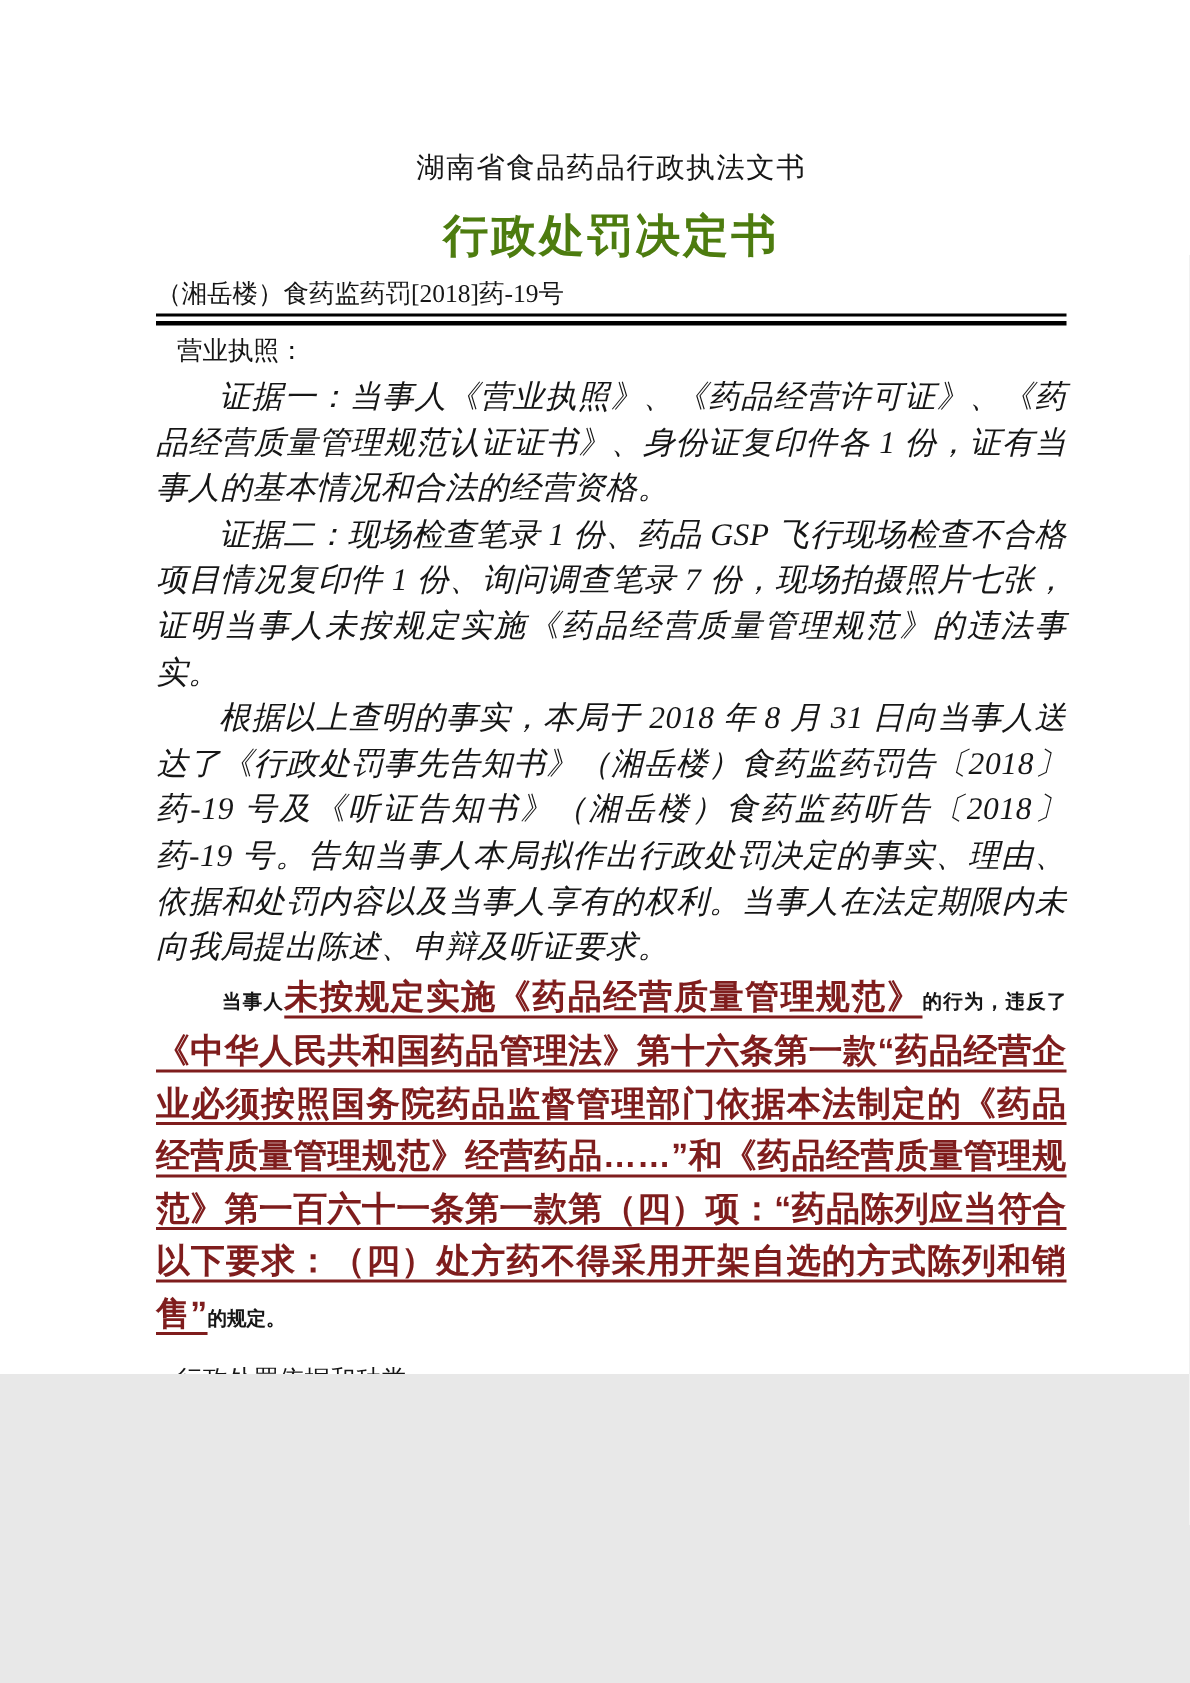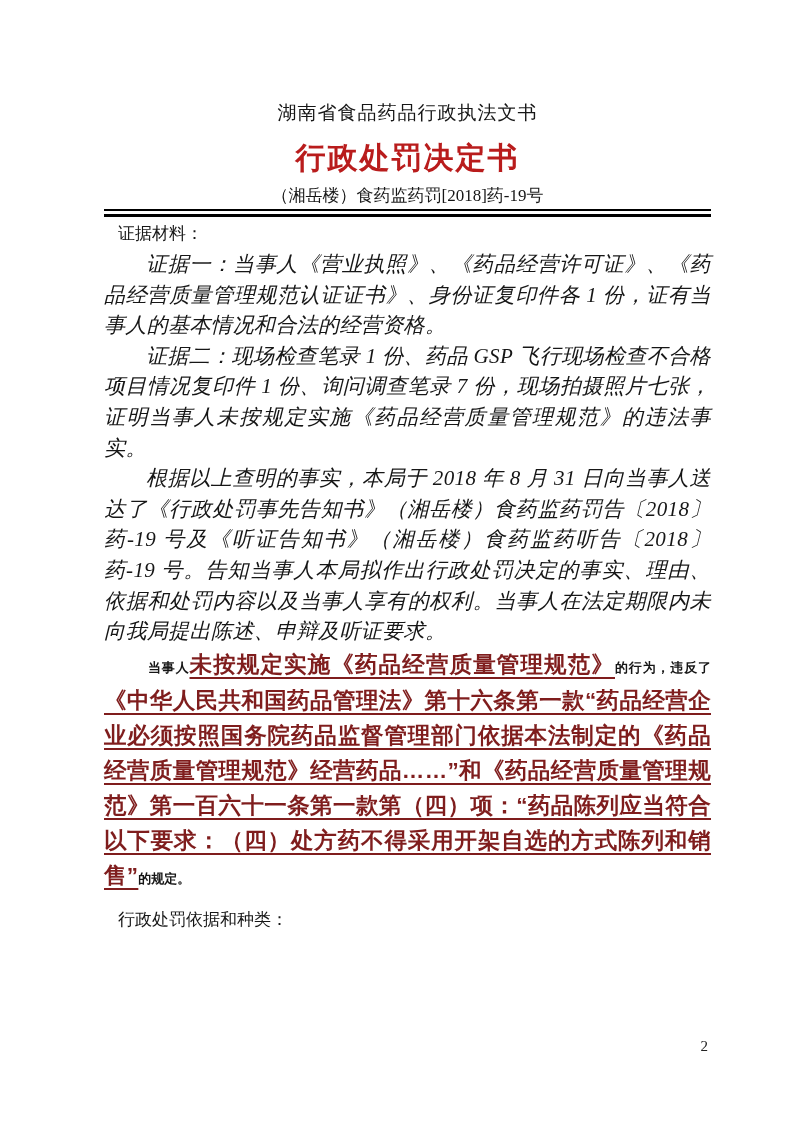--- a/index.html
+++ b/index.html
@@ -3,21 +3,21 @@
 <meta charset="utf-8">
 <style>
   html, body {
     margin: 0;
     padding: 0;
     background: #e8e8e8;
   }
   .page {
     position: relative;
     width: 793px;
-    height: 1122px;
+    height: 916px;
     margin: 0 auto;
     background: #ffffff;
     color: #161616;
     font-family: "Liberation Serif", "DejaVu Serif", serif;
     overflow: hidden;
   }
   .content {
     margin: 0 82px 0 104px; 
   }
   .doc-series {
@@ -27,25 +27,25 @@
     line-height: 26px;
     letter-spacing: 1px;
   }
   .doc-title {
     margin: 10px 0 0 0;
     text-align: center;
     font-size: 30px;
     font-weight: 700;
     line-height: 44px;
     letter-spacing: 2px;
-    color: #b91c1c;
+    color: #4d7c0f;
   }
   .doc-number {
     margin-top: 5px;
-    text-align: center;
+    text-align: left;
     font-size: 17px;
     line-height: 22px;
   }
   .header-rule {
     margin-top: 2px;
     height: 3px;
     border-top: 2px solid #000;
     border-bottom: 3px solid #000;
   }
   .small-label {
@@ -106,21 +106,21 @@
   <div class="content">
 
     <div class="doc-series">湖南省食品药品行政执法文书</div>
 
     <h1 class="doc-title">行政处罚决定书</h1>
 
     <div class="doc-number">（湘岳楼）食药监药罚[2018]药-19号</div>
 
     <div class="header-rule"></div>
 
-    <div class="small-label">证据材料：</div>
+    <div class="small-label">营业执照：</div>
 
     <p class="body-p first">证据一：当事人《营业执照》、《药品经营许可证》、《药品经营质量管理规范认证证书》、身份证复印件各 1 份，证有当事人的基本情况和合法的经营资格。</p>
 
     <p class="body-p">证据二：现场检查笔录 1 份、药品 GSP 飞行现场检查不合格项目情况复印件 1 份、询问调查笔录 7 份，现场拍摄照片七张，证明当事人未按规定实施《药品经营质量管理规范》的违法事实。</p>
 
 
 
     <p class="body-p">根据以上查明的事实，本局于 2018 年 8 月 31 日向当事人送达了《行政处罚事先告知书》（湘岳楼）食药监药罚告〔2018〕药-19 号及《听证告知书》（湘岳楼）食药监药听告〔2018〕药-19 号。告知当事人本局拟作出行政处罚决定的事实、理由、依据和处罚内容以及当事人享有的权利。当事人在法定期限内未向我局提出陈述、申辩及听证要求。</p>
 
     <p class="violation-p"><span class="vp-small">当事人</span><span class="vp-bold">未按规定实施《药品经营质量管理规范》</span><span class="vp-small">的行为，违反了</span><span class="vp-bold">《中华人民共和国药品管理法》第十六条第一款“药品经营企业必须按照国务院药品监督管理部门依据本法制定的《药品经营质量管理规范》经营药品……”和《药品经营质量管理规范》第一百六十一条第一款第（四）项：“药品陈列应当符合以下要求：（四）处方药不得采用开架自选的方式陈列和销售”</span><span class="vp-small">的规定。</span></p>

